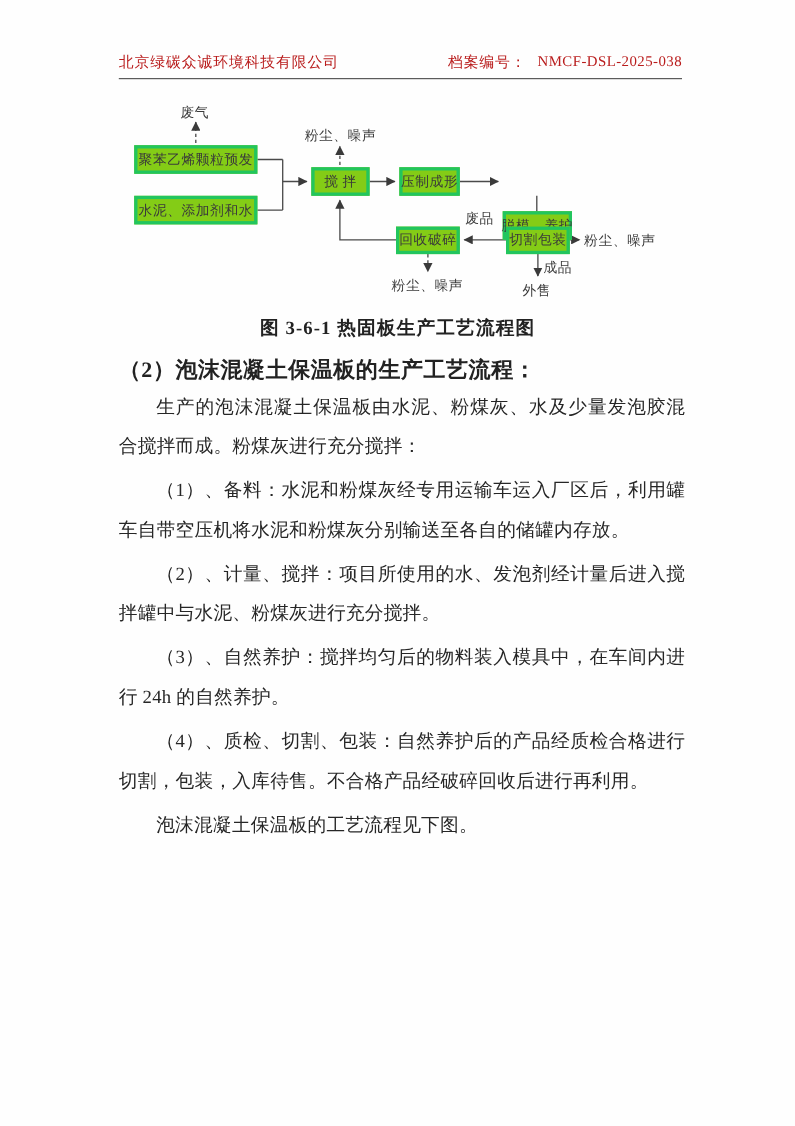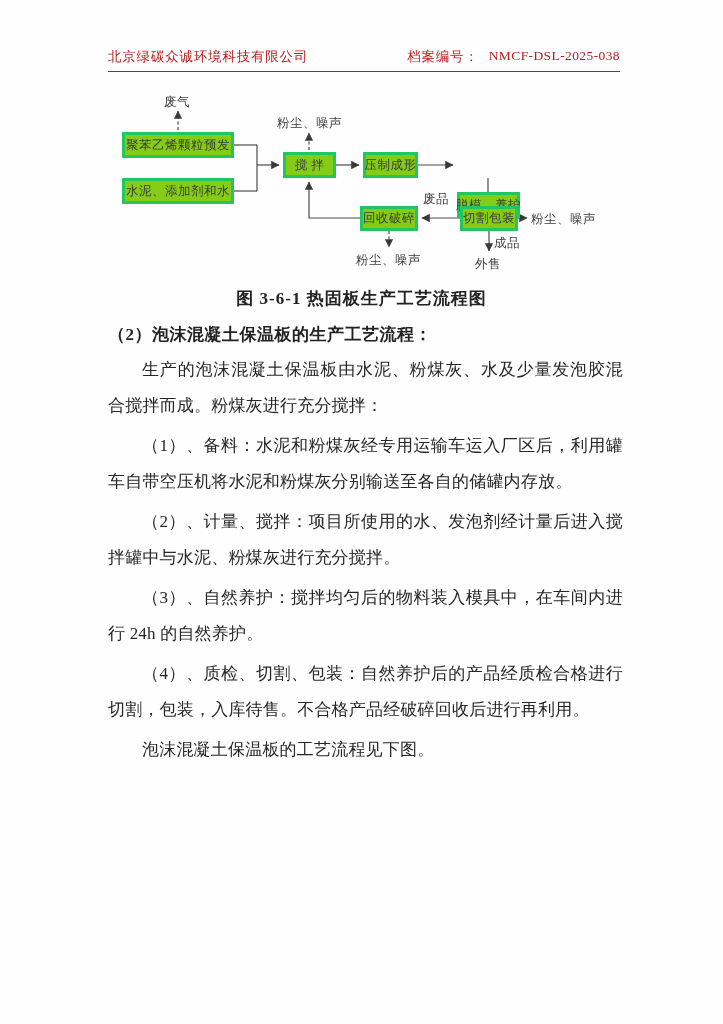--- a/index.html
+++ b/index.html
@@ -33,21 +33,21 @@
   }
   .flabel { position: absolute; white-space: nowrap; letter-spacing: 0.5px; z-index: 2; }
 
   
   .caption {
     position: absolute; top: 287px; left: 0; width: 723px;
     text-align: center; font-weight: bold; font-size: 17px; letter-spacing: 1px; color: #222;
   }
   .heading {
     position: absolute; top: 323px; left: 108px; width: 515px;
-    font-weight: bold; font-size: 17px; letter-spacing: 0.5px; color: #222;
+    font-weight: bold; font-size: 20px; letter-spacing: 0.5px; color: #222;
   }
   .bodytext { position: absolute; top: 352px; left: 108px; width: 515px; }
   .bodytext p {
     font-size: 17px; line-height: 36px; text-indent: 2em;
     text-align: justify; letter-spacing: 0.2px; margin-bottom: 4px;
     word-break: break-all;
   }
 
   .pagenum {
     position: absolute; top: 941px; left: 0; width: 723px;

